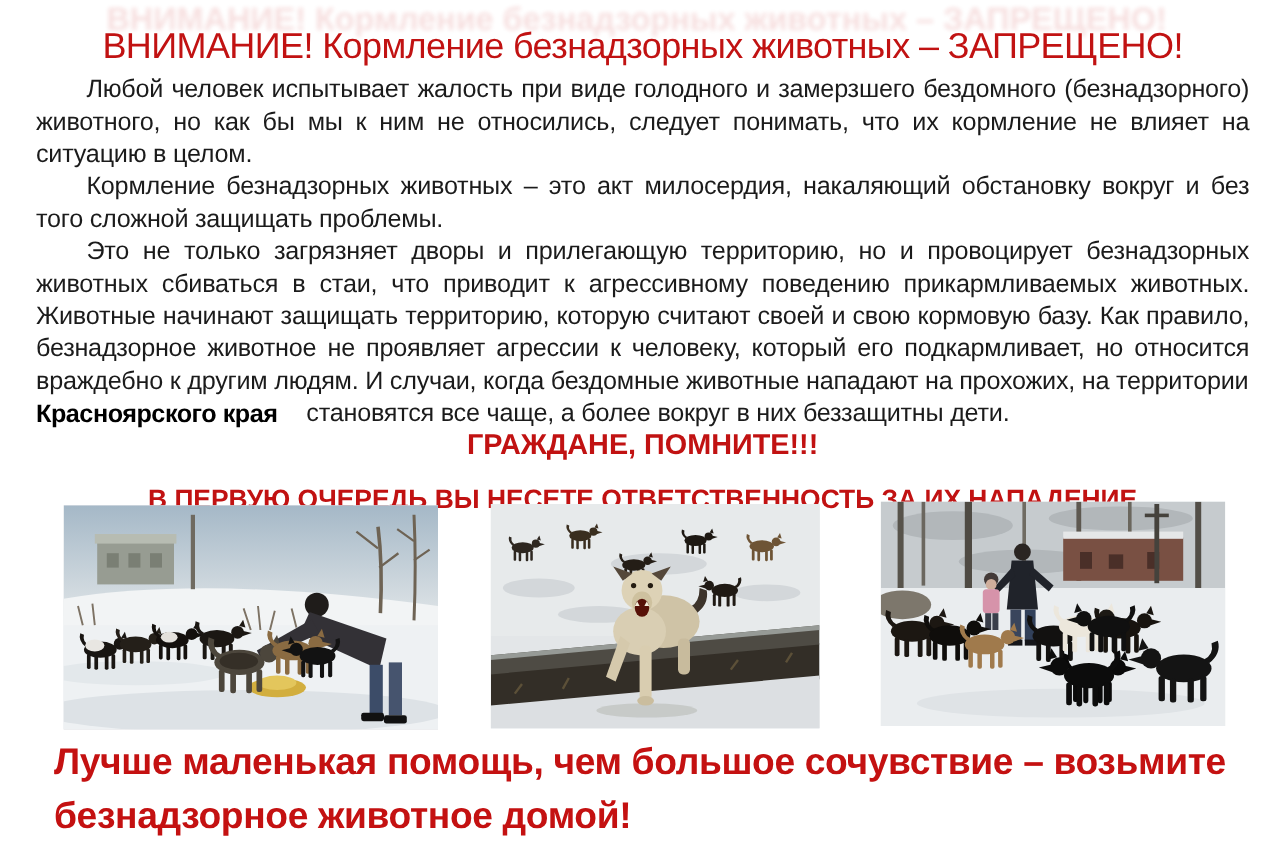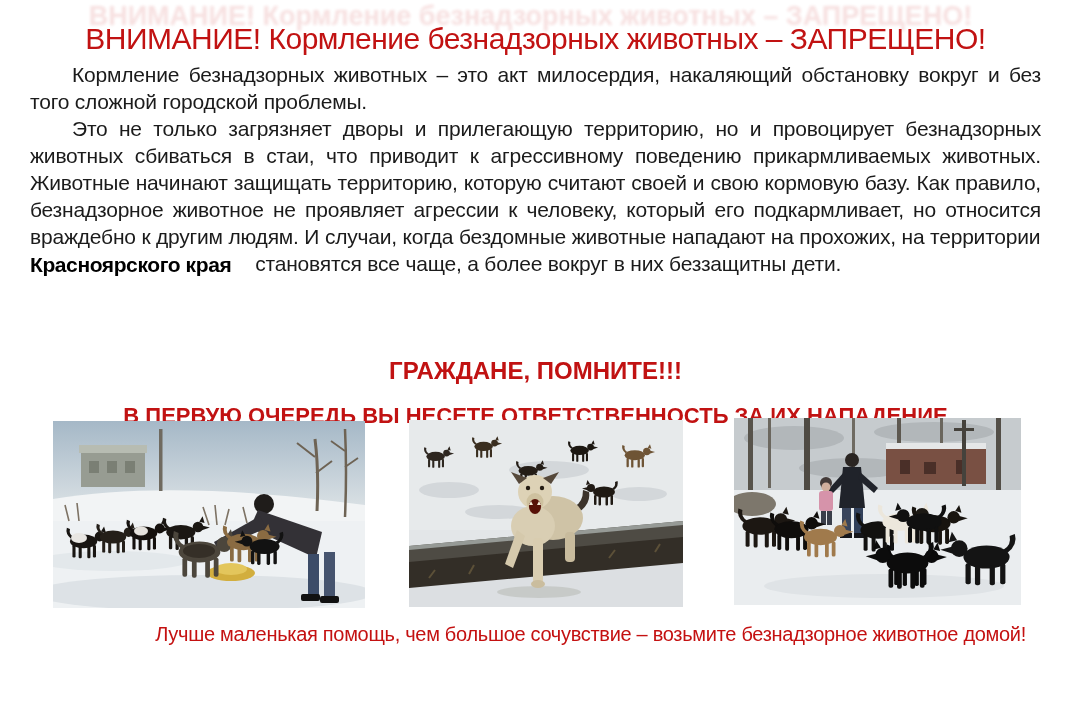--- a/index.html
+++ b/index.html
@@ -31,22 +31,22 @@
     color:#c11212;font-weight:bold;
   }
   .warning-line1{font-size:24px;line-height:30px;}
   .warning-line2{font-size:22px;line-height:28px;margin-top:16px;}
   .photo{position:absolute;height:187px;overflow:hidden;background:#dfe3e6;}
   #photo1{left:53px;top:421px;width:312px;}
   #photo2{left:409px;top:420px;width:274px;}
   #photo3{left:734px;top:418px;width:287px;}
   .photo svg{display:block;}
   .footer{
-    position:absolute;top:612px;left:45px;right:45px;text-align:right;
-    color:#c41111;font-weight:normal;font-size:20px;line-height:45px;letter-spacing:-0.3px;
+    position:absolute;top:612px;left:45px;right:45px;text-align:left;
+    color:#c41111;font-weight:bold;font-size:31px;line-height:45px;letter-spacing:-0.3px;
   }
   .defs-holder{position:absolute;width:0;height:0;overflow:hidden;}
 </style>
 </head>
 <body>
 
 <svg class="defs-holder" aria-hidden="true">
   <defs>
     <g id="dog">
       <ellipse cx="30" cy="20" rx="22" ry="11"></ellipse>
@@ -60,21 +60,22 @@
       <path d="M10,16 Q0,8 3,-2 L8,0 Q6,9 14,13 Z"></path>
     </g>
   </defs>
 </svg>
 
 <div class="ghost-title">ВНИМАНИЕ! Кормление безнадзорных животных – ЗАПРЕЩЕНО!</div>
 
 <div class="title">ВНИМАНИЕ! Кормление безнадзорных животных – ЗАПРЕЩЕНО!</div>
 
 <div class="body-text">
-  <p>Кормление безнадзорных животных – это акт милосердия, накаляющий обстановку вокруг и без того сложной городской проблемы.</p>
+  <p>Любой человек испытывает жалость при виде голодного и замерзшего бездомного (безнадзорного) животного, но  как бы мы к ним не относились, следует понимать, что их кормление не влияет на ситуацию в целом.</p>
+  <p>Кормление безнадзорных животных – это акт милосердия, накаляющий обстановку вокруг и без того сложной защищать проблемы.</p>
   <p>Это не только загрязняет дворы и прилегающую территорию, но и провоцирует безнадзорных животных сбиваться в стаи, что приводит к агрессивному поведению прикармливаемых животных. Животные начинают защищать территорию, которую считают своей и свою кормовую базу. Как правило, безнадзорное животное не проявляет агрессии к человеку, который его подкармливает, но относится враждебно к другим людям. И случаи, когда бездомные животные нападают на прохожих, на территории</p>
   <div class="region-line">
     <span class="region-label">Красноярского края</span>
     <span>становятся все чаще, а более вокруг в них беззащитны дети.</span>
   </div>
 </div>
 
 <div class="warning">
   <div class="warning-line1">ГРАЖДАНЕ, ПОМНИТЕ!!!</div>
   <div class="warning-line2">В ПЕРВУЮ ОЧЕРЕДЬ ВЫ НЕСЕТЕ ОТВЕТСТВЕННОСТЬ ЗА ИХ НАПАДЕНИЕ</div>

